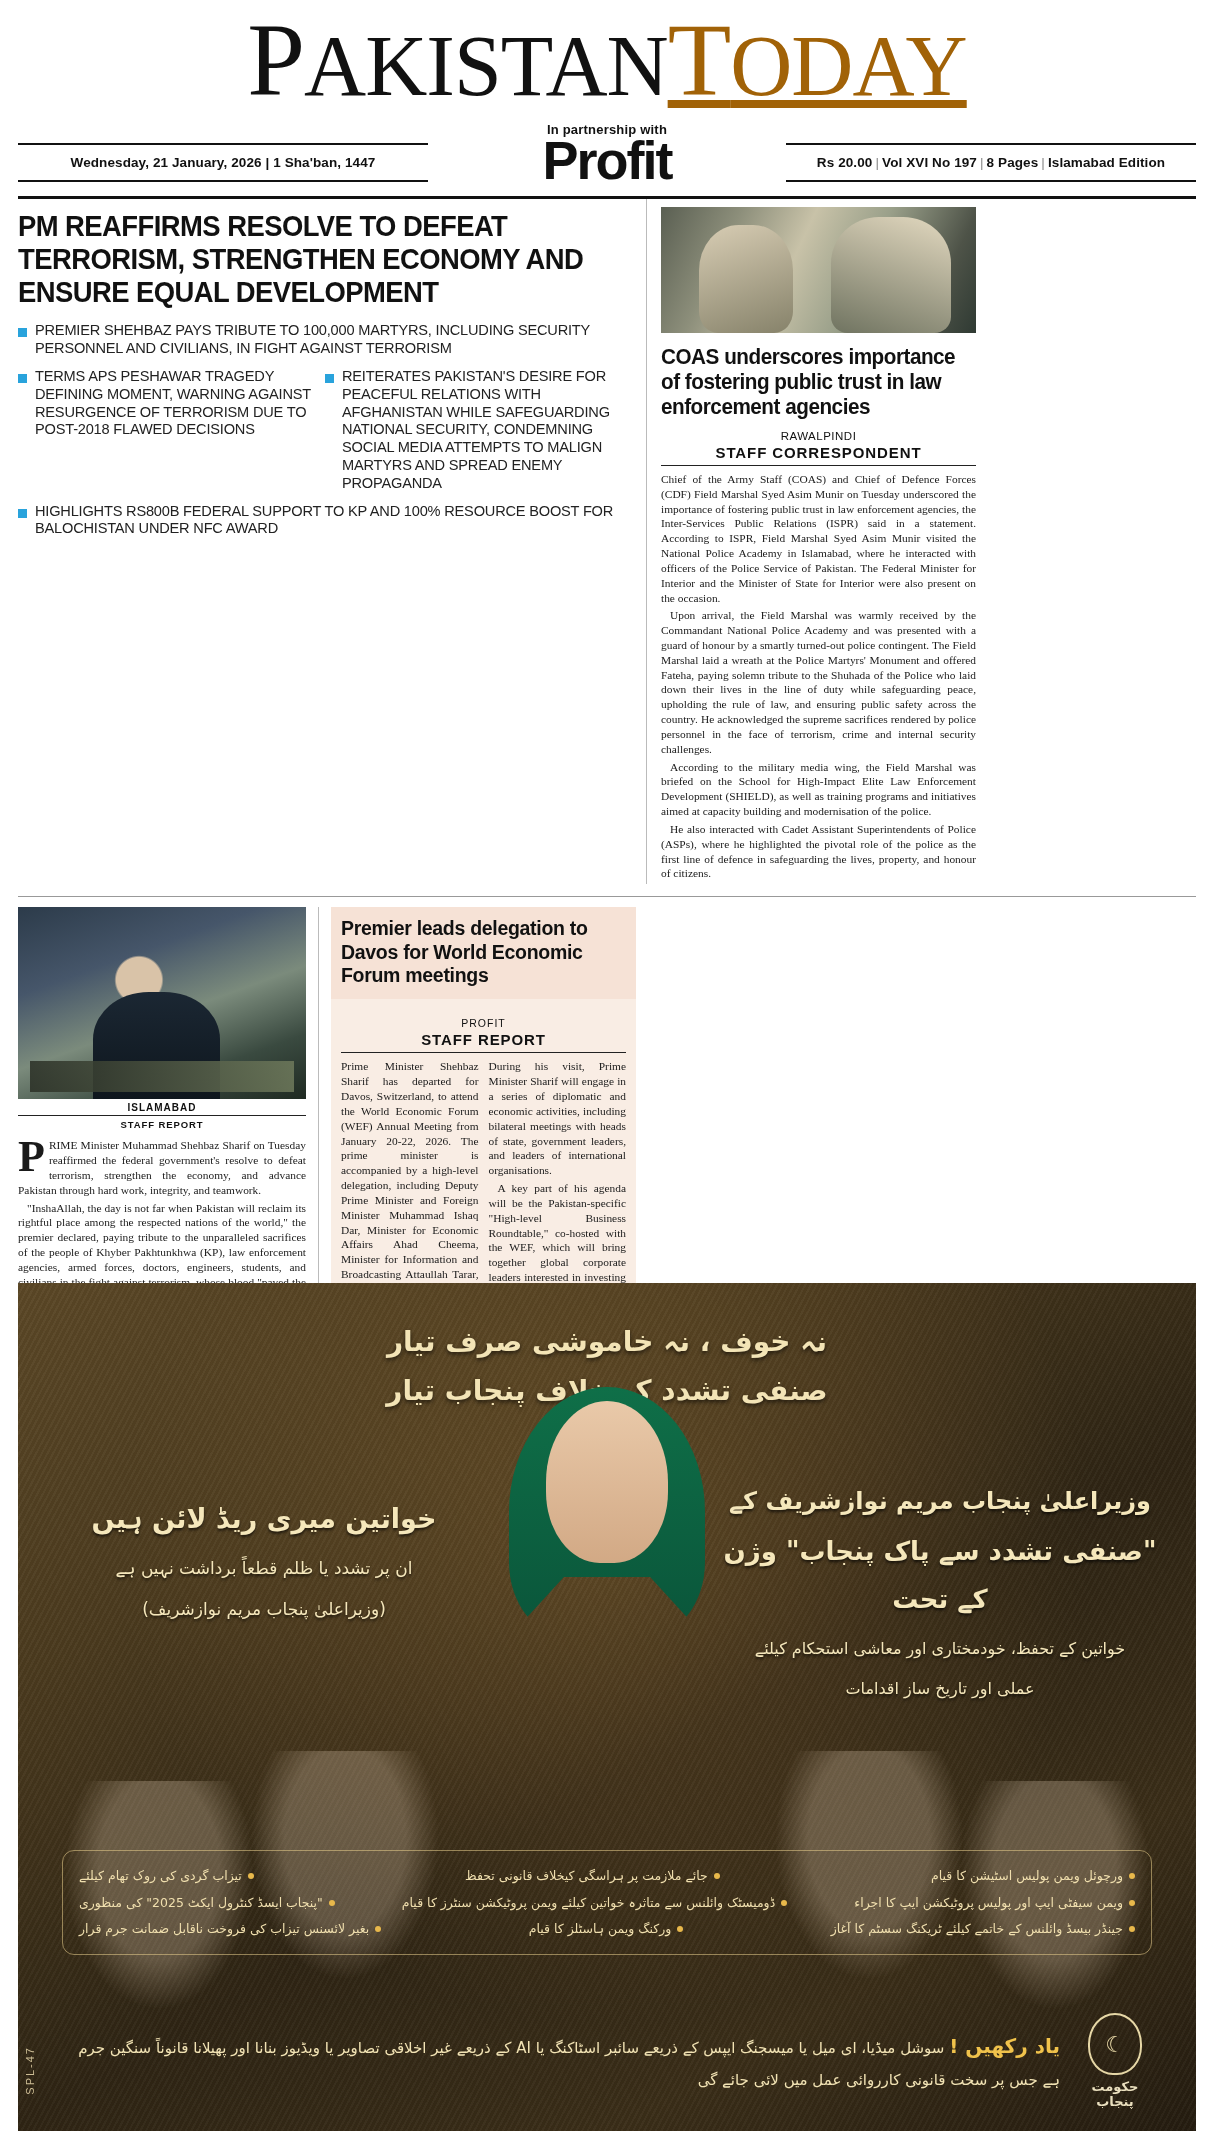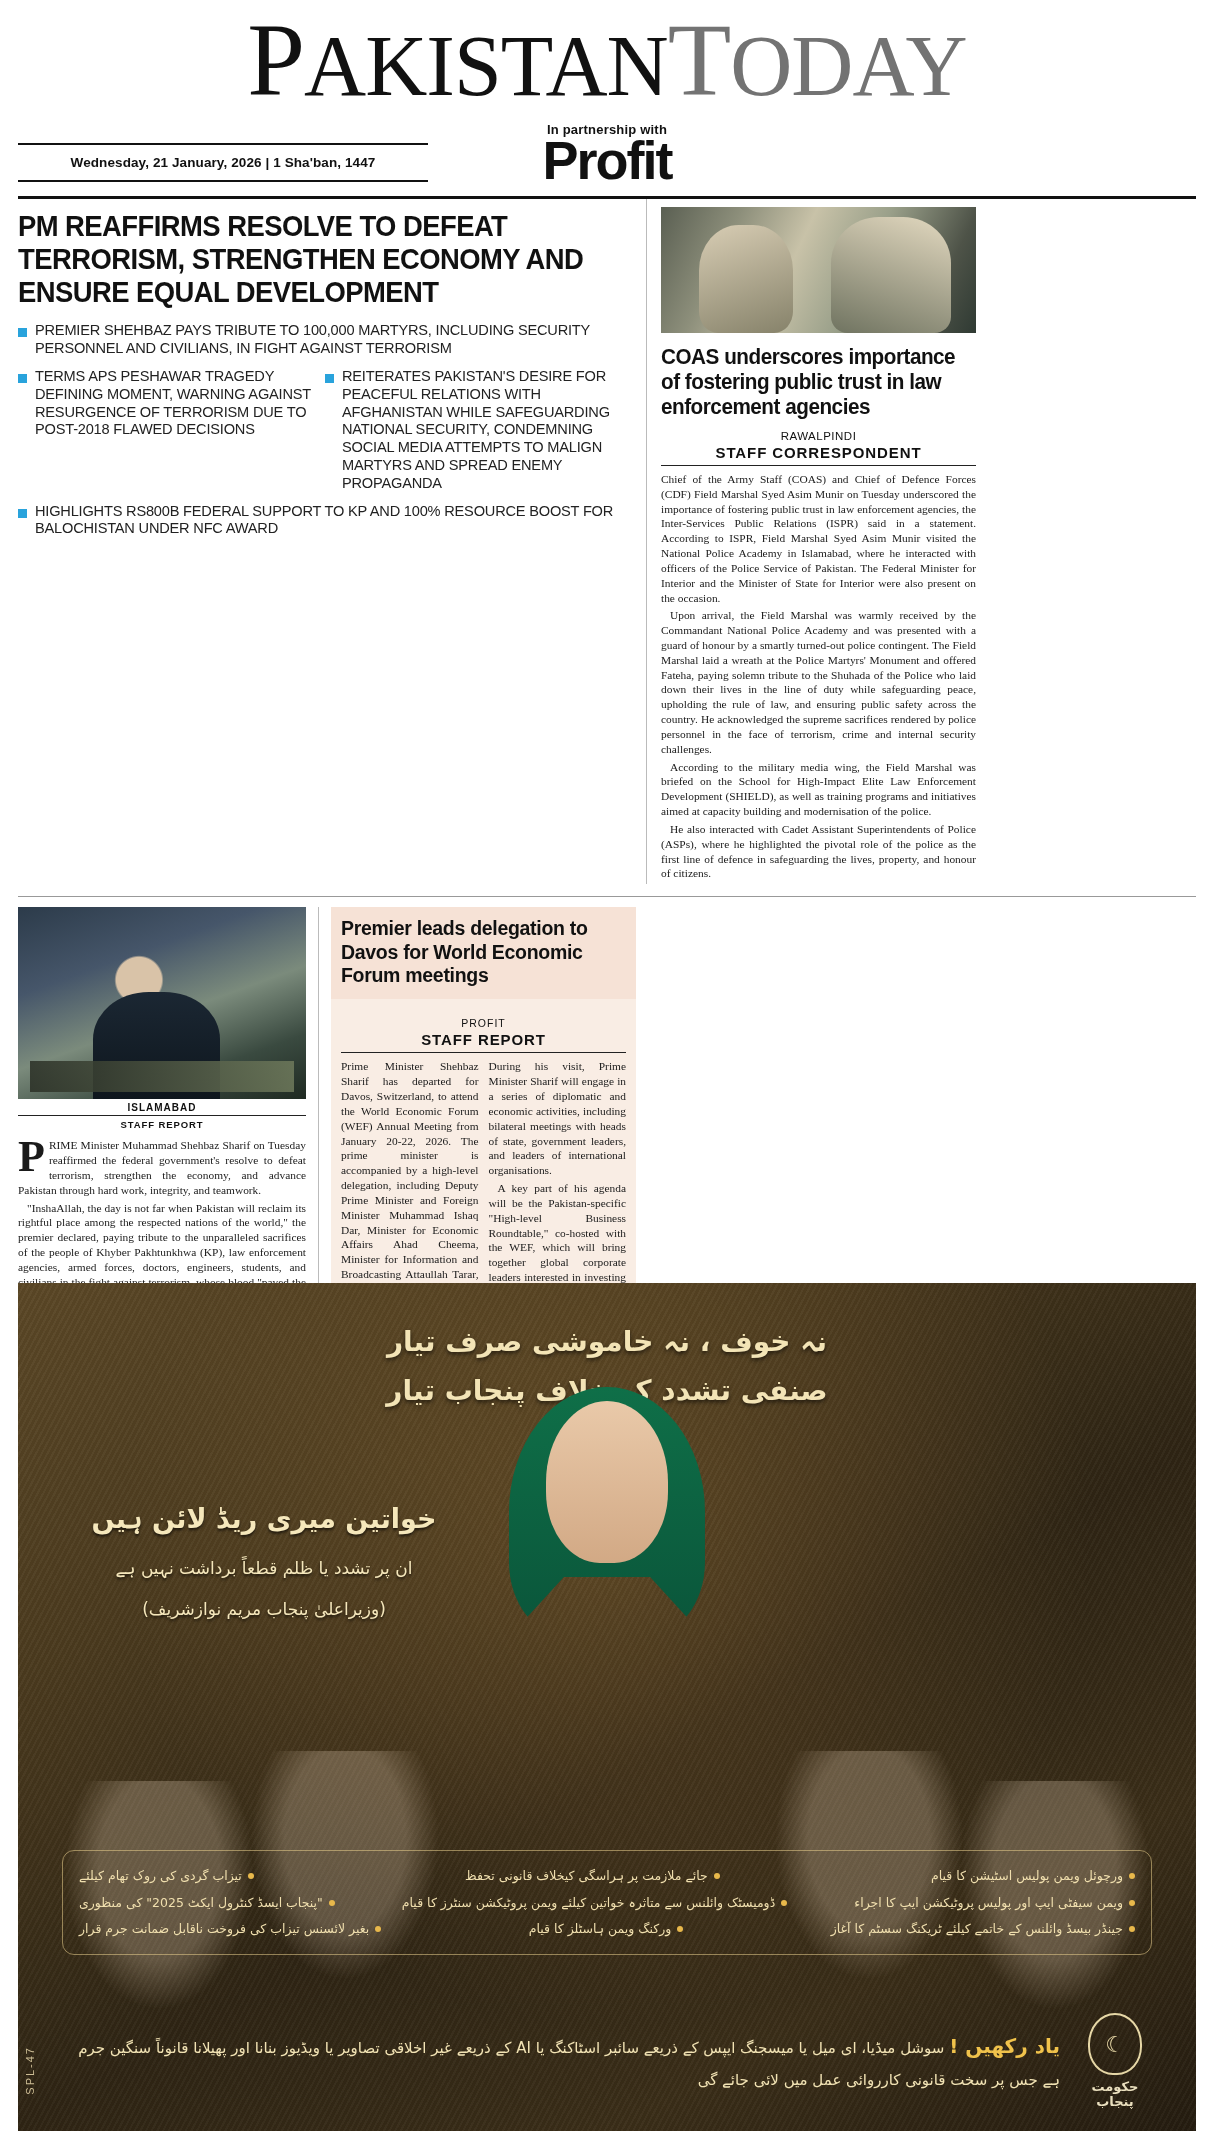--- a/index.html
+++ b/index.html
@@ -14,21 +14,21 @@
 
   
   .masthead { text-align: center; padding-top: 8px; }
   .logo {
     font-family: "Liberation Serif", serif;
     font-size: 86px; font-weight: 400;
     letter-spacing: -1px; line-height: 1.0;
     white-space: nowrap;
   }
   .logo .pk { color: #111; }
-  .logo .td { color: #737373; }
+  .logo .td { color: #a16207; text-decoration: underline; }
   .logo .cap { font-size: 104px; }
   .partner { font-size: 13px; margin-top: 10px; font-family: "Liberation Sans", sans-serif; font-weight: 600; letter-spacing: .2px;}
   .profit {
     font-family: "Liberation Sans", sans-serif;
     font-weight: 700; font-size: 54px; line-height: .95;
     letter-spacing: -2px; margin-top: -2px;
   }
 
   
   .datebar {
@@ -266,20 +266,23 @@
   <div class="masthead">
     <div class="logo">
       <span class="pk"><span class="cap">P</span><span>AKISTAN</span></span><span class="td"><span class="cap">T</span><span>ODAY</span></span>
     </div>
     <div class="partner">In partnership with</div>
     <div class="profit">Profit</div>
   </div>
 
   <div class="datebar">
     <div class="seg left">Wednesday, 21 January, 2026  |  1 Sha'ban, 1447</div>
+    <div class="seg right">
+      <span>Rs 20.00</span><span class="sep">|</span><span>Vol XVI No 197</span><span class="sep">|</span><span>8 Pages</span><span class="sep">|</span><span>Islamabad Edition</span>
+    </div>
   </div>
 
   <div class="rule-thick"></div>
 
   <div class="lead-wrap">
     <div class="lead-left">
       <h1 class="lead">PM REAFFIRMS RESOLVE TO DEFEAT TERRORISM, STRENGTHEN ECONOMY AND ENSURE EQUAL DEVELOPMENT</h1>
 
       <div class="bullets">
         <div class="brow">
@@ -380,20 +383,26 @@
     <div class="ad-sil s2"></div>
     <div class="ad-sil s3"></div>
     <div class="ad-sil s4"></div>
 
     <div class="ad-lady">
       <div class="lady-body"></div>
       <div class="lady-veil"></div>
       <div class="lady-head"></div>
     </div>
 
+    <div class="ad-urdu-right">
+      <div class="l1">وزیراعلیٰ پنجاب مریم نوازشریف کے</div>
+      <div class="l2">"صنفی تشدد سے پاک پنجاب" وژن کے تحت</div>
+      <div class="l3">خواتین کے تحفظ، خودمختاری اور معاشی استحکام کیلئے</div>
+      <div class="l3">عملی اور تاریخ ساز اقدامات</div>
+    </div>
 
     <div class="ad-urdu-left">
       <div class="l1">خواتین میری ریڈ لائن ہیں</div>
       <div class="l2">ان پر تشدد یا ظلم قطعاً برداشت نہیں ہے</div>
       <div class="l2">(وزیراعلیٰ پنجاب مریم نوازشریف)</div>
     </div>
 
     <div class="ad-points">
       <div class="pt-row">
         <div class="pt">

